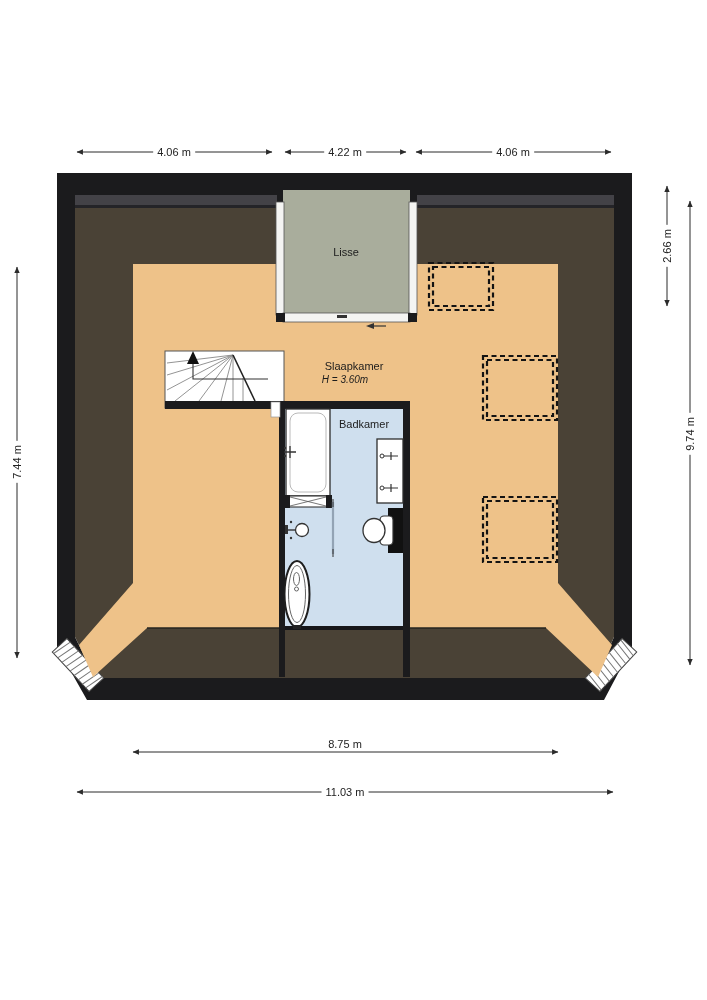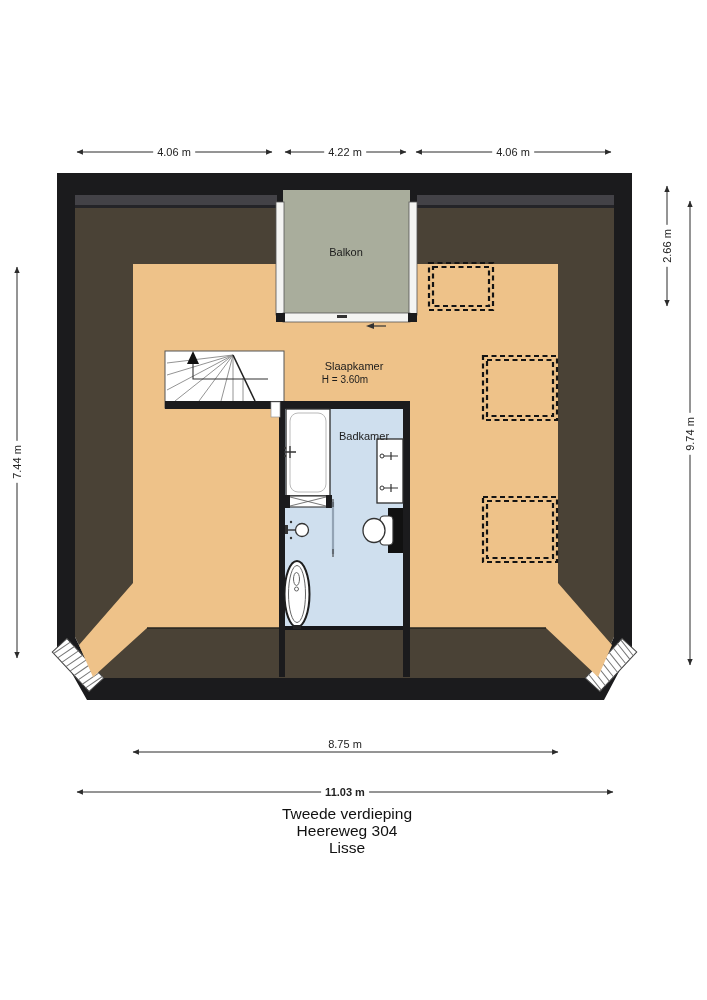--- a/index.html
+++ b/index.html
@@ -5,21 +5,21 @@
   html,body{margin:0;padding:0;background:#ffffff;}
   .canvas{
     position:relative;width:707px;height:1000px;background:#ffffff;overflow:hidden;
     font-family:"Liberation Sans", sans-serif;
   }
   .canvas svg{position:absolute;left:0;top:0;}
   .lbl{
     position:absolute;transform:translate(-50%,-50%);
     font-size:11px;color:#1c1c1c;white-space:nowrap;text-align:center;line-height:1.1;
   }
-  .lbl.small{font-size:10px;}
+  .lbl.small{font-size:10px;font-style:italic;}
   .dim{
     position:absolute;transform:translate(-50%,-50%);
     font-size:11px;color:#222;background:#ffffff;padding:0 4px;white-space:nowrap;
   }
   .dim.vert{transform:translate(-50%,-50%) rotate(-90deg);}
   .titleblock{
     position:absolute;left:347px;top:805px;transform:translateX(-50%);
     text-align:center;color:#111;
   }
   .titleblock div{font-size:15.5px;line-height:17px;}
@@ -164,33 +164,28 @@
       <line x1="285" y1="152" x2="406" y2="152" marker-start="url(#dimarrow)" marker-end="url(#dimarrow)"></line>
       <line x1="416" y1="152" x2="611" y2="152" marker-start="url(#dimarrow)" marker-end="url(#dimarrow)"></line>
       <line x1="667" y1="186" x2="667" y2="306" marker-start="url(#dimarrow)" marker-end="url(#dimarrow)"></line>
       <line x1="690" y1="201" x2="690" y2="665" marker-start="url(#dimarrow)" marker-end="url(#dimarrow)"></line>
       <line x1="17" y1="267" x2="17" y2="658" marker-start="url(#dimarrow)" marker-end="url(#dimarrow)"></line>
       <line x1="133" y1="752" x2="558" y2="752" marker-start="url(#dimarrow)" marker-end="url(#dimarrow)"></line>
       <line x1="77" y1="792" x2="613" y2="792" marker-start="url(#dimarrow)" marker-end="url(#dimarrow)"></line>
     </g>
   </svg>
 
-  <div class="lbl" style="left:346px;top:252px;">Balkon</div>
+  <div class="lbl" style="left:346px;top:252px;">Lisse</div>
   <div class="lbl" style="left:354px;top:366px;">Slaapkamer</div>
   <div class="lbl small" style="left:345px;top:379px;">H = 3.60m</div>
-  <div class="lbl" style="left:364px;top:424px;margin-top:12px;">Badkamer</div>
+  <div class="lbl" style="left:364px;top:424px;">Badkamer</div>
 
   <div class="dim" style="left:174px;top:152px;">4.06 m</div>
   <div class="dim" style="left:345px;top:152px;">4.22 m</div>
   <div class="dim" style="left:513px;top:152px;">4.06 m</div>
   <div class="dim vert" style="left:667px;top:246px;">2.66 m</div>
   <div class="dim vert" style="left:690px;top:434px;">9.74 m</div>
   <div class="dim vert" style="left:17px;top:462px;">7.44 m</div>
   <div class="dim" style="left:345px;top:744px;">8.75 m</div>
-  <div class="dim" style="left:345px;top:792px;font-weight:bold;">11.03 m</div>
+  <div class="dim" style="left:345px;top:792px;">11.03 m</div>
 
-  <div class="titleblock">
-    <div>Tweede verdieping</div>
-    <div>Heereweg 304</div>
-    <div>Lisse</div>
-  </div>
 
 </div>
 
 </body></html>

